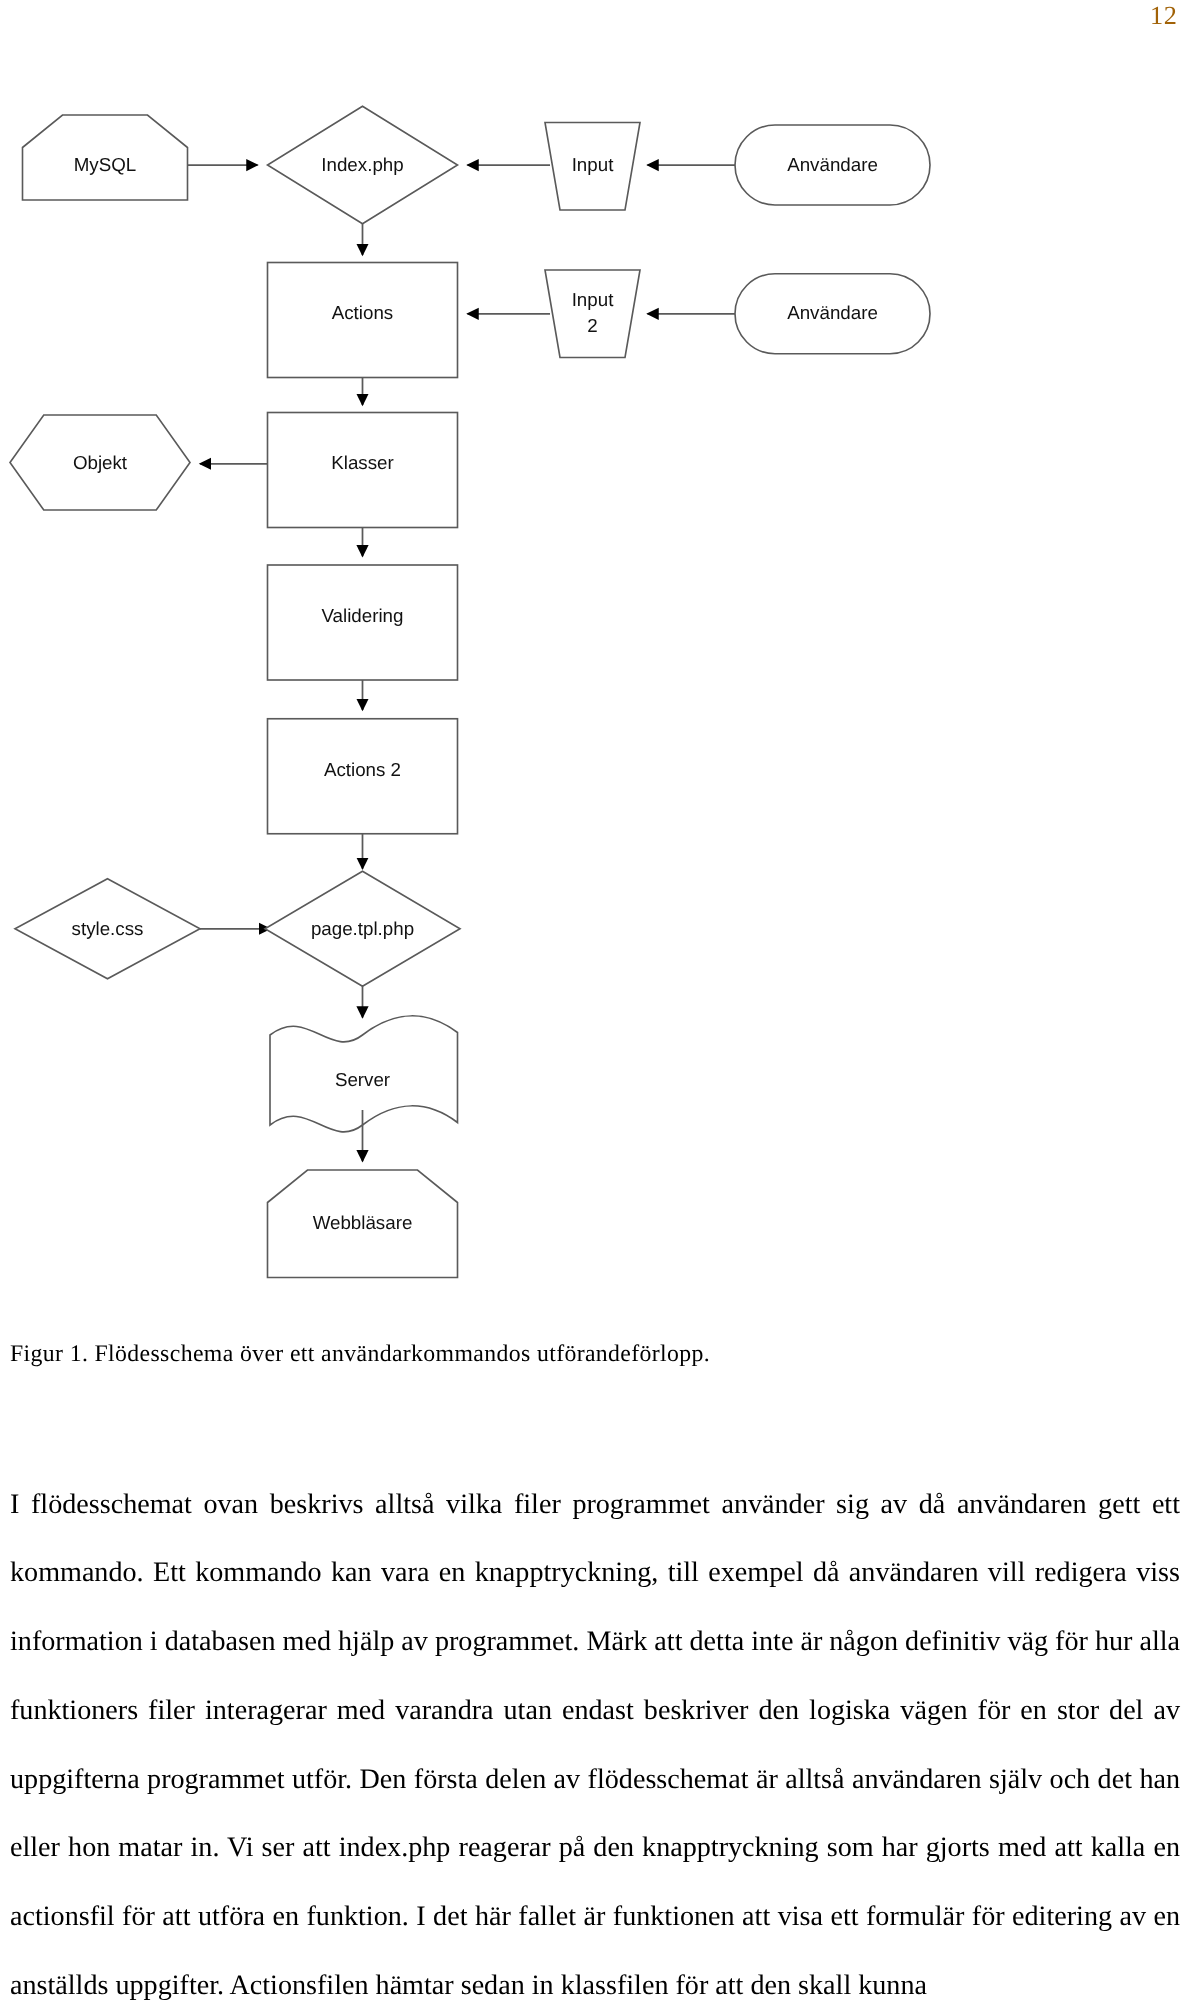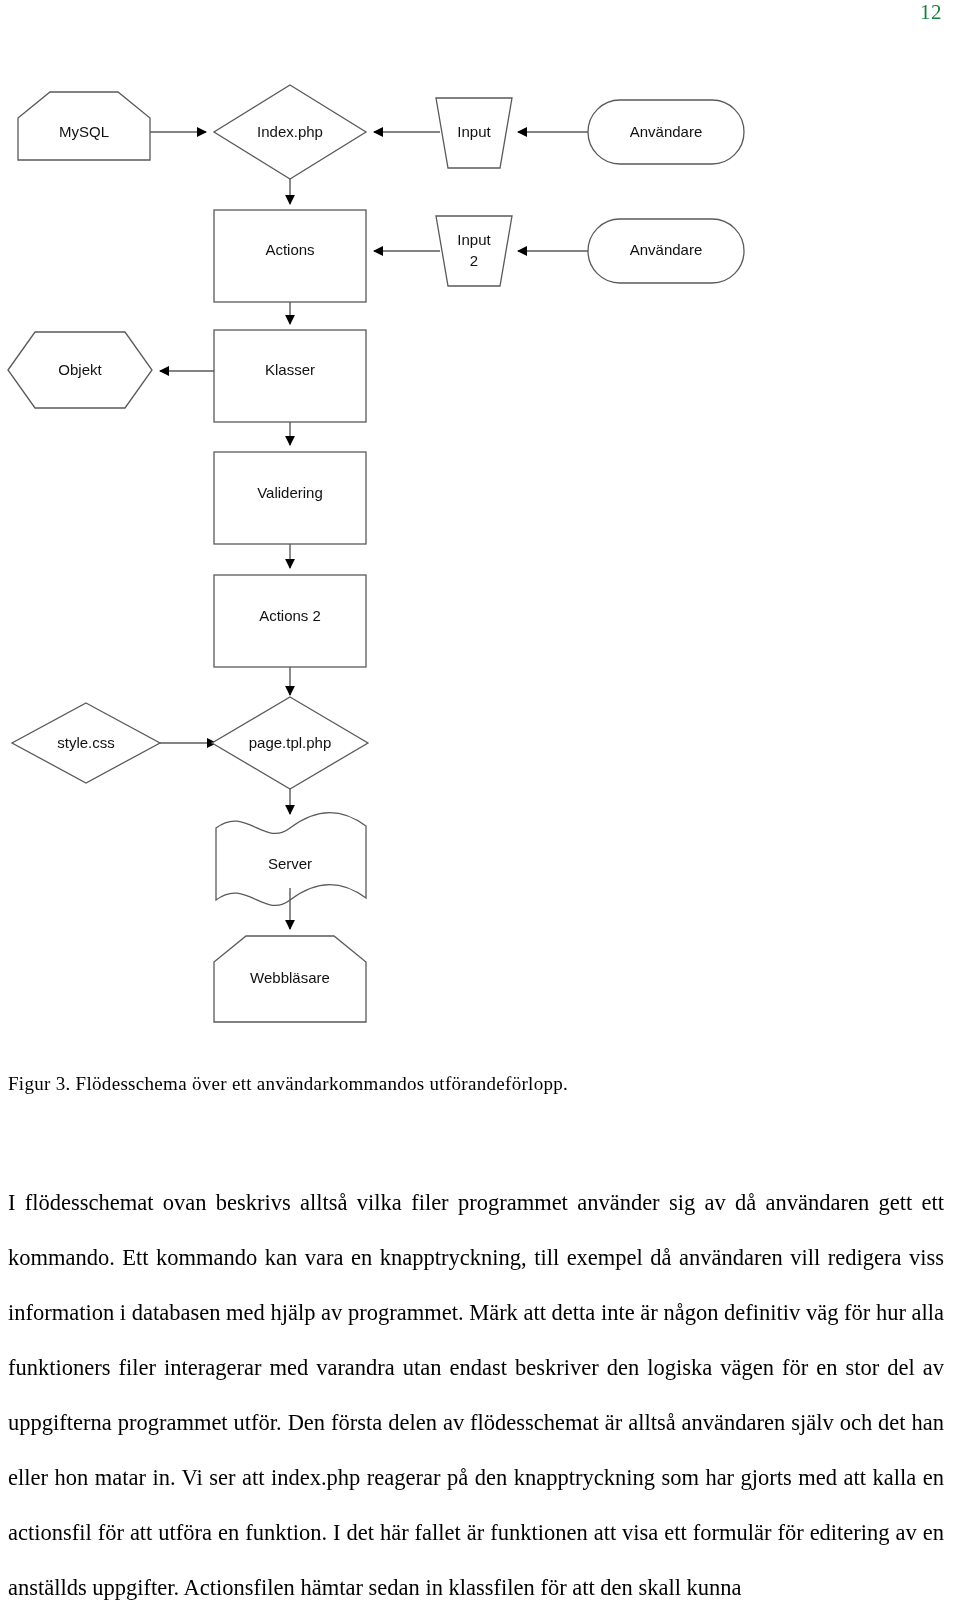--- a/index.html
+++ b/index.html
@@ -17,21 +17,21 @@
   }
 
   
   .page-number {
     position: absolute;
     top: 2px;
     right: 18px;
     font-family: "Liberation Serif", "DejaVu Serif", serif;
     font-size: 21px;
     line-height: 1;
-    color: #15803d;
+    color: #a16207;
     letter-spacing: 0.5px;
   }
 
   
   .figure {
     position: absolute;
     left: 0;
     top: 60px;
     width: 764px;
     height: 990px;
@@ -208,17 +208,17 @@
 
     <line class="conn" x1="290" y1="828" x2="290" y2="869" marker-end="url(#ah)"></line>
 
     <g>
       <path class="node-shape" d="M214,902 L246,876 L334,876 L366,902 L366,962 L214,962 Z"></path>
       <text class="node-label" x="290" y="919">Webbläsare</text>
     </g>
   </svg>
 </div>
 
-<div class="caption">Figur 3. Flödesschema över ett användarkommandos utförandeförlopp.</div>
+<div class="caption">Figur 1. Flödesschema över ett användarkommandos utförandeförlopp.</div>
 
 <div class="body-text">
   <p>I flödesschemat ovan beskrivs alltså vilka filer programmet använder sig av då användaren gett ett kommando. Ett kommando kan vara en knapptryckning, till exempel då användaren vill redigera viss information i databasen med hjälp av programmet. Märk att detta inte är någon definitiv väg för hur alla funktioners filer interagerar med varandra utan endast beskriver den logiska vägen för en stor del av uppgifterna programmet utför. Den första delen av flödesschemat är alltså användaren själv och det han eller hon matar in. Vi ser att index.php reagerar på den knapptryckning som har gjorts med att kalla en actionsfil för att utföra en funktion. I det här fallet är funktionen att visa ett formulär för editering av en anställds uppgifter. Actionsfilen hämtar sedan in klassfilen för att den skall kunna</p>
 </div>
 
 </body></html>

